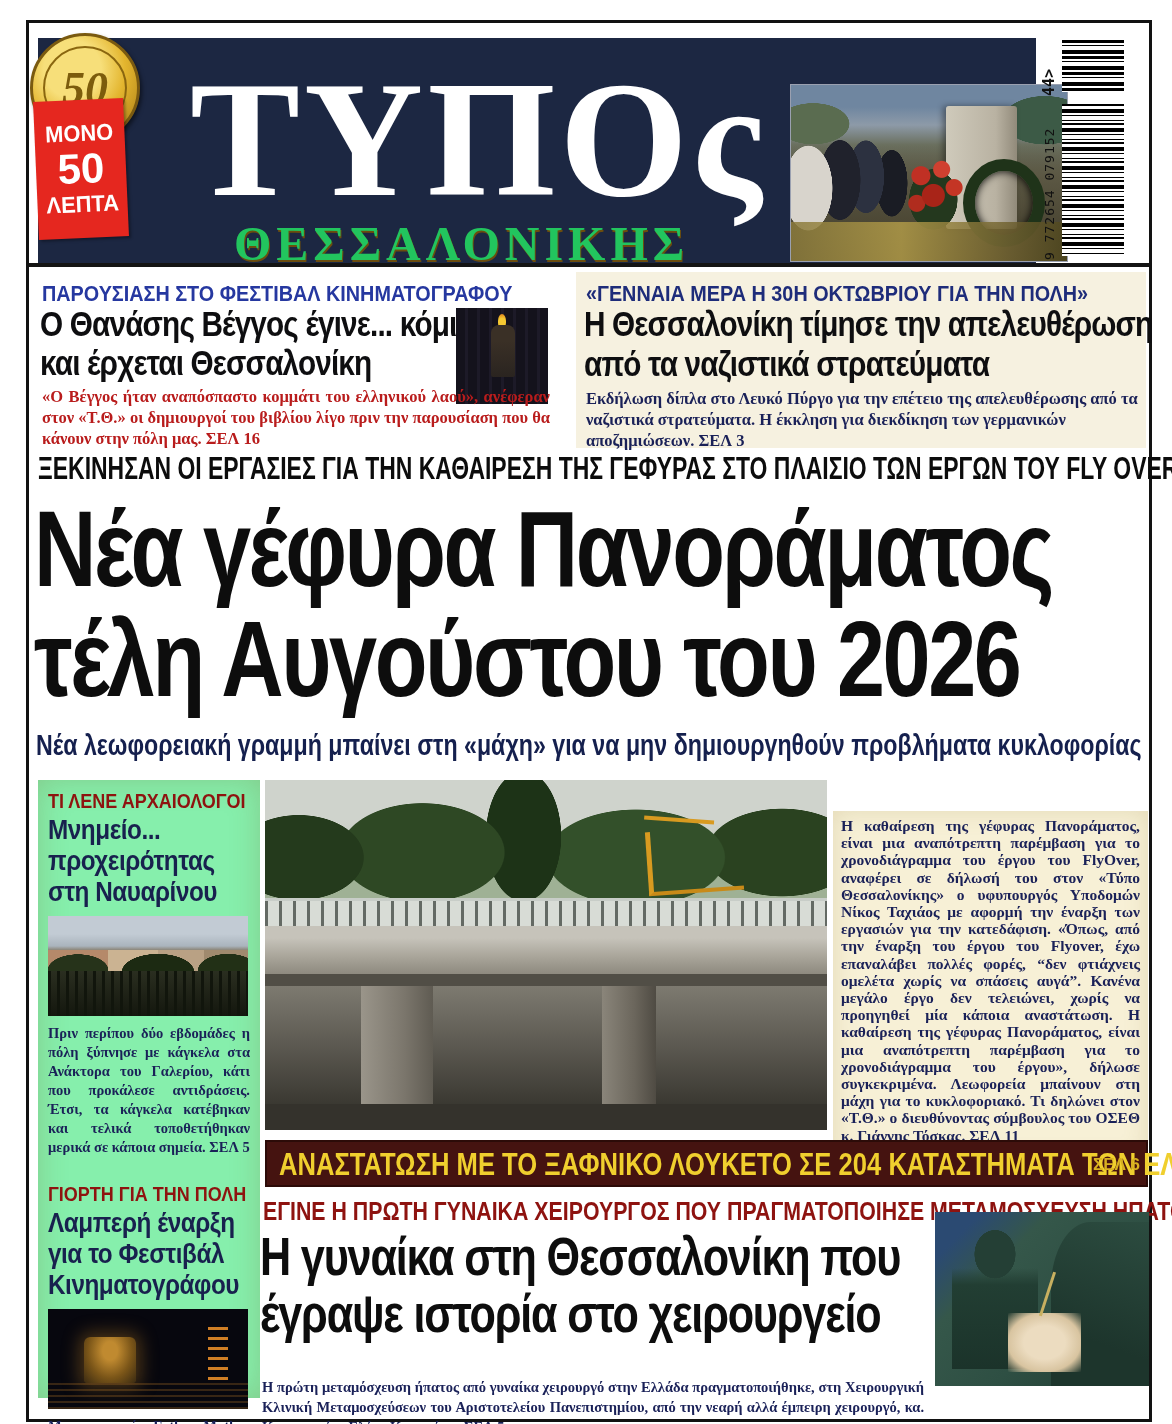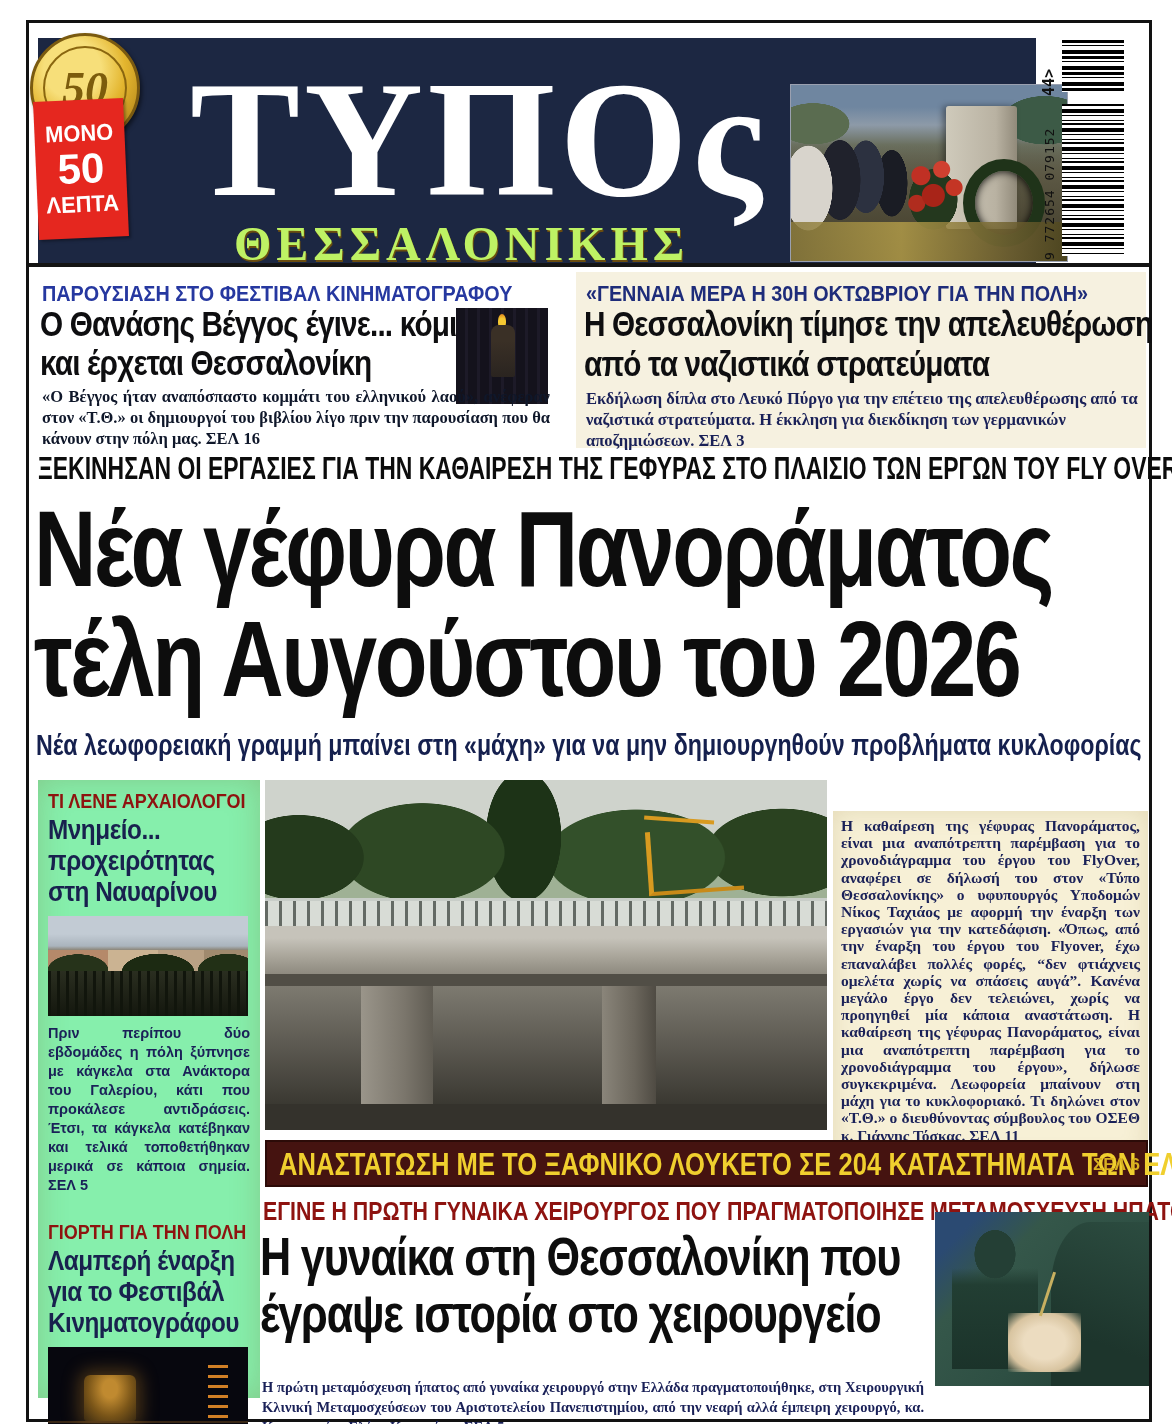--- a/index.html
+++ b/index.html
@@ -4,21 +4,21 @@
 <style>
   html,body{margin:0;padding:0;background:#e8e8e8;}
   .page{position:relative;width:1172px;height:1424px;background:#ffffff;overflow:hidden;
         font-family:"Liberation Sans",sans-serif;}
   
   .frame{position:absolute;left:26px;top:20px;right:20px;bottom:2px;border:3px solid #121212;}
   
   .masthead{position:absolute;left:38px;top:38px;width:998px;height:228px;background:#1c2742;}
   .logo-title{position:absolute;left:152px;top:22px;color:#ffffff;
       font-family:"Liberation Serif",serif;font-weight:700;font-size:165px;line-height:160px;letter-spacing:4px;}
-  .logo-sub{position:absolute;left:196px;top:178px;color:#bef264;font-family:"Liberation Serif",serif;
+  .logo-sub{position:absolute;left:196px;top:178px;color:#22c55e;font-family:"Liberation Serif",serif;
       font-weight:700;font-size:48px;letter-spacing:5px;text-shadow:1px 2px 0 #6b4d0e;}
   .coin{position:absolute;left:30px;top:33px;width:104px;height:104px;border-radius:50%;
       background:radial-gradient(circle at 38% 32%,#f7df7a 0 30%,#e3b52e 55%,#9c6f12 100%);
       border:3px solid #7a5a10;box-shadow:2px 3px 4px rgba(0,0,0,.5);}
   .coin-inner{position:absolute;inset:10px;border-radius:50%;border:2px solid #8a660f;
       color:#7c5c0c;font-family:"Liberation Serif",serif;font-style:italic;font-weight:700;
       font-size:46px;display:flex;align-items:center;justify-content:center;}
   .pricebox{position:absolute;left:36px;top:100px;width:90px;height:138px;background:#e5271f;
       transform:rotate(-2.5deg);display:flex;flex-direction:column;align-items:center;justify-content:center;
       color:#fff;font-weight:700;box-shadow:2px 2px 3px rgba(0,0,0,.35);}
@@ -64,21 +64,21 @@
   .dateline{position:absolute;left:48px;top:241px;width:1000px;display:flex;gap:26px;align-items:baseline;
       color:#101010;}
   .dateline .dl{font-weight:700;font-size:17px;}
   .dateline .site{font-weight:700;font-size:19px;}
   .rule-heavy{position:absolute;left:29px;top:263px;width:1120px;height:4px;background:#141414;}
   
   .kicker-l{position:absolute;left:42px;top:281px;color:#2638a0;font-weight:700;font-size:22px;
       transform:scaleX(.9);transform-origin:0 0;white-space:nowrap;}
   .head-tl{position:absolute;left:40px;top:304px;width:520px;color:#0e0e10;font-weight:700;
       font-size:35px;line-height:39px;letter-spacing:-1px;transform:scaleX(.85);transform-origin:0 0;}
-  .body-tl{position:absolute;left:42px;top:386px;width:508px;color:#0f172a;
+  .body-tl{position:absolute;left:42px;top:386px;width:508px;color:#b91c1c;
       font-family:"Liberation Serif",serif;font-weight:700;font-size:16.5px;line-height:21px;text-align:justify;}
   .photo-comic{position:absolute;left:456px;top:308px;width:92px;height:96px;overflow:hidden;
       background:repeating-linear-gradient(90deg,#14121c 0 9px,#1d1a28 9px 12px);}
   .comic-flame{position:absolute;left:46%;top:6%;width:8px;height:14px;border-radius:50% 50% 40% 40%;
       background:radial-gradient(circle at 50% 70%,#f5c832 0 50%,#d87a18 100%);}
   .comic-fig{position:absolute;left:38%;top:18%;width:24px;height:52px;border-radius:8px 8px 2px 2px;
       background:linear-gradient(180deg,#3a3026 0 30%,#2a2420 100%);}
   .tr-block-bg{position:absolute;left:576px;top:272px;width:570px;height:176px;background:#f6f1e0;}
   .kicker-r{position:absolute;left:586px;top:281px;color:#1e2c7a;font-weight:700;font-size:22px;
       transform:scaleX(.9);transform-origin:0 0;white-space:nowrap;}
@@ -95,21 +95,21 @@
   .subhead-lead{position:absolute;left:36px;top:729px;color:#15204e;font-weight:700;font-size:29px;
       transform:scaleX(.8);transform-origin:0 0;white-space:nowrap;}
   
   .sidebar{position:absolute;left:38px;top:780px;width:222px;height:618px;background:#86efac;
       box-shadow:inset 0 0 30px rgba(120,100,40,.25);}
   .sb-kicker{color:#8e130f;font-weight:700;font-size:20px;transform:scaleX(.9);transform-origin:0 0;
       white-space:nowrap;margin:10px 0 2px 10px;}
   .sb-head{color:#18214e;font-weight:700;font-size:27px;line-height:31px;letter-spacing:-0.5px;
       width:230px;transform:scaleX(.9);transform-origin:0 0;margin:2px 0 8px 10px;}
   .sb-photo{width:200px;height:100px;margin:2px 0 8px 10px;position:relative;overflow:hidden;}
-  .sb-body{color:#1a2158;font-family:Liberation Sans, sans-serif;font-weight:700;font-size:14.5px;
+  .sb-body{color:#1a2158;font-family:Liberation Serif, serif;font-weight:700;font-size:14.5px;
       line-height:19px;text-align:justify;width:202px;margin:0 0 0 10px;}
   .ph-nav{background:linear-gradient(180deg,#c2cbd4 0 18px,#aab4bd 30px,#8b8578 34px,transparent 34px),
       linear-gradient(90deg,#b5896a 0 30%,#cbb392 30% 55%,#b9a184 55% 78%,#a08a6e 78%);}
   .ph-nav .nv-trees{position:absolute;left:0;top:38%;width:100%;height:40%;background:
       radial-gradient(ellipse 50px 26px at 15% 40%,#26331a 0 60%,transparent 61%),
       radial-gradient(ellipse 60px 30px at 55% 45%,#1c2a12 0 60%,transparent 61%),
       radial-gradient(ellipse 50px 28px at 90% 42%,#223016 0 60%,transparent 61%);}
   .ph-nav .nv-fence{position:absolute;left:0;bottom:0;width:100%;height:45%;
       background:repeating-linear-gradient(90deg,#11150c 0 3px,transparent 3px 9px),
       linear-gradient(180deg,#2a2e20 0,#14170e 100%);}

